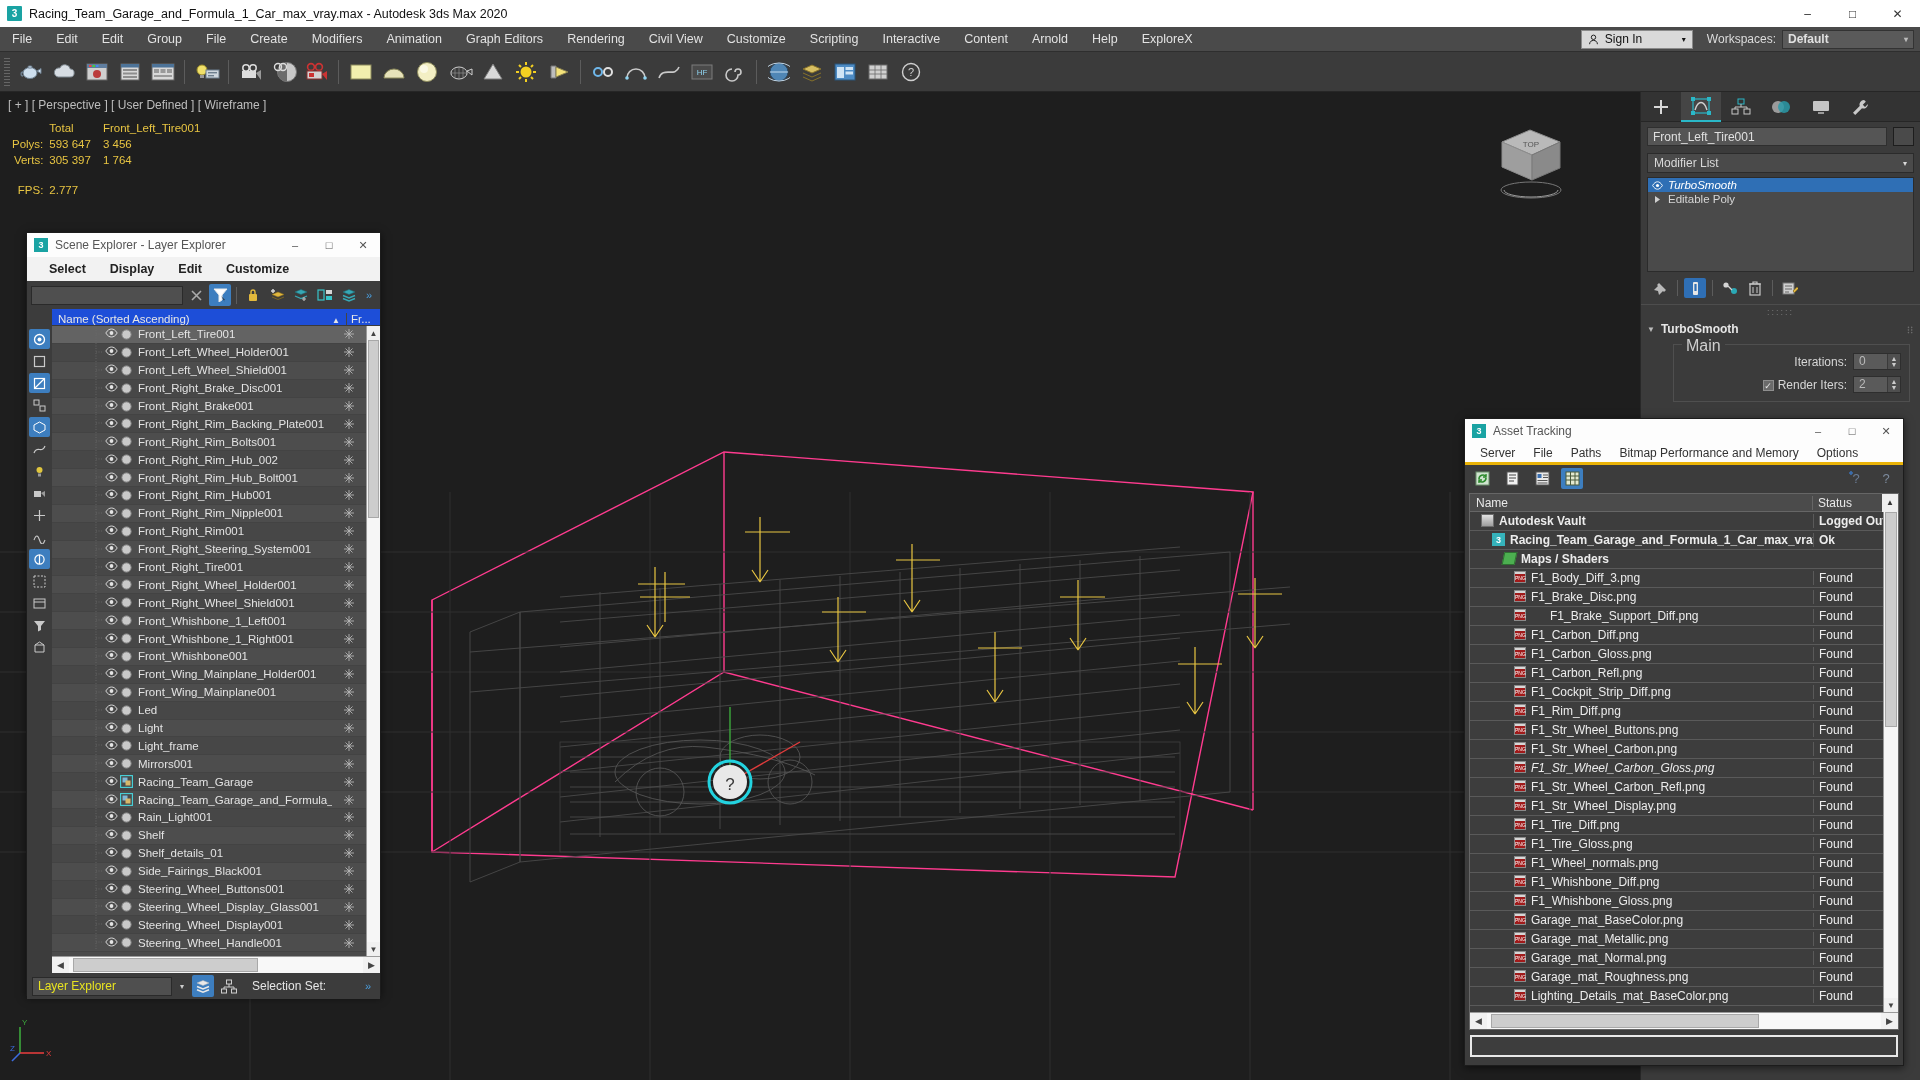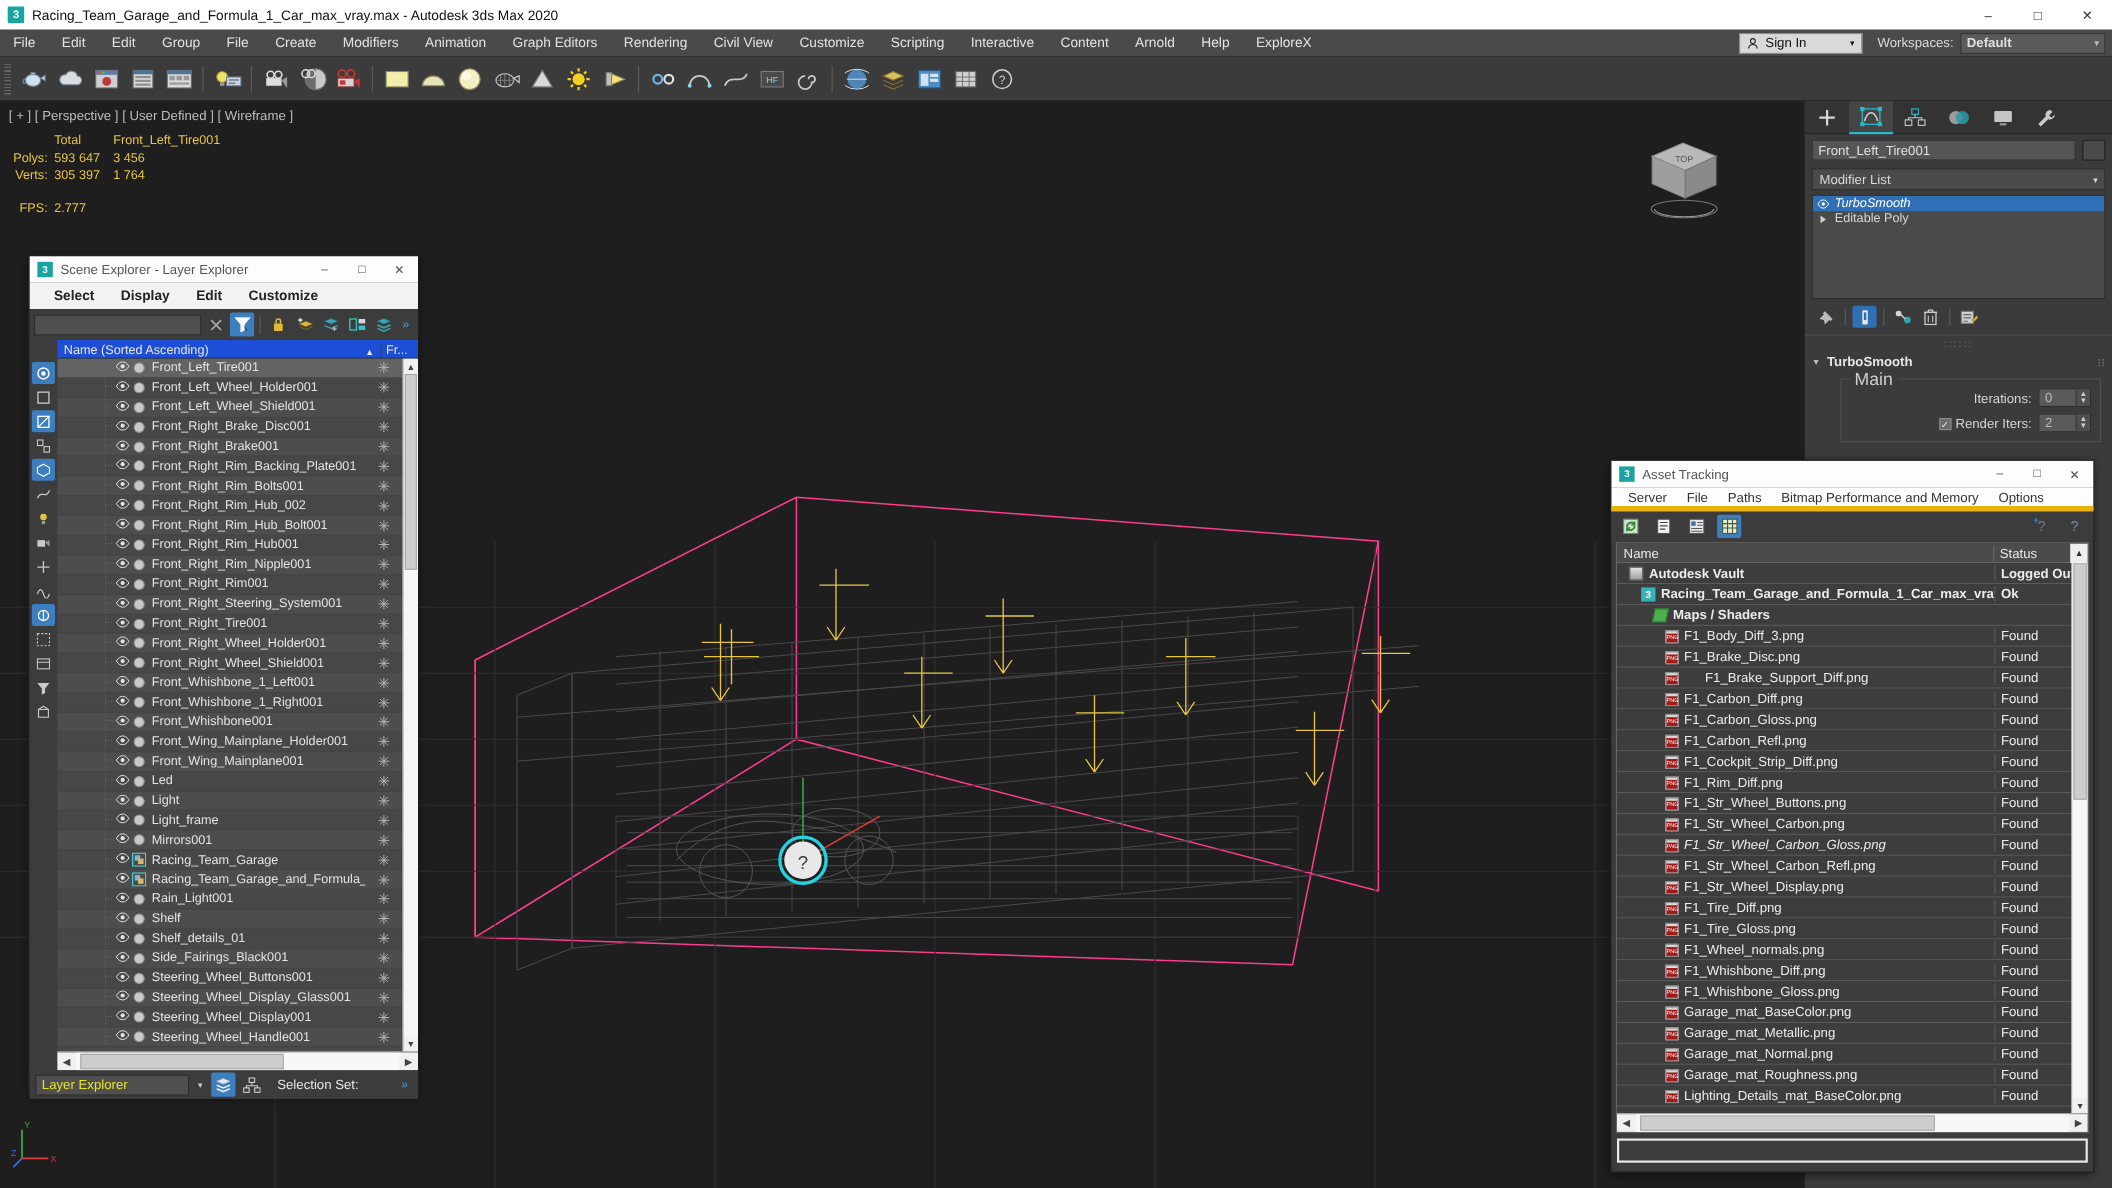--- a/index.html
+++ b/index.html
@@ -140,21 +140,21 @@
               box-shadow:0 2px 8px rgba(0,0,0,.55); }
   .fw-title { height:24px; background:#fdfdfd; display:flex; align-items:center; }
   .fw-title .ico { width:14px; height:14px; margin:0 7px; background:#1aa3a3;
                    color:#fff; font-size:9px; font-weight:bold;
                    display:flex; align-items:center; justify-content:center; }
   .fw-title .t { color:#555; font-size:12px; }
   .fw-btns { margin-left:auto; display:flex; }
   .fw-btn { width:34px; height:24px; display:flex; align-items:center;
             justify-content:center; color:#555; font-size:11px; }
   .fw-menu { height:22px; background:#fdfdfd; display:flex; align-items:center;
-             padding-left:6px; border-bottom:5px solid #eab308; }
+             padding-left:6px; border-bottom:3px solid #eab308; }
   .fw-menu .mi { padding:0 9px; color:#333; font-size:12px; line-height:22px; }
 
   
   #scene-explorer { left:26px; top:232px; width:355px; height:764px; }
   .se-menu { height:24px; background:#f2f2f2; display:flex; align-items:center;
              padding-left:10px; }
   .se-menu .mi { padding:0 12px; color:#222; font-size:12.5px; font-weight:bold; line-height:24px; }
   .se-tools { height:28px; background:#3c3c3c; display:flex; align-items:center;
               padding:0 4px; gap:2px; }
   .se-search { width:152px; height:19px; background:#4f4f4f; border:1px solid #2a2a2a; }
@@ -215,21 +215,21 @@
              height:537px; display:flex; flex-direction:column; overflow:hidden; }
   .at-hdr { height:18px; background:#4b4b4b; display:flex; align-items:center;
             color:#e9e9e9; font-size:12px; border-bottom:1px solid #666; }
   .at-hdr .c1 { flex:1; padding-left:6px; }
   .at-hdr .c2 { width:70px; border-left:1px solid #666; padding-left:5px; }
   .at-hdr .c3 { width:16px; text-align:center; font-size:8px; background:#efefef; color:#333; height:18px; line-height:18px; }
   .at-rowswrap { flex:1; display:flex; overflow:hidden; }
   .at-rows { flex:1; overflow:hidden; }
   .at-row { height:19px; display:flex; align-items:center; font-size:12px;
             color:#ececec; border-bottom:1px solid #5a5a5a; background:#3d3d3d; }
-  .at-row .nm { flex:1; display:flex; align-items:flex-end; gap:5px;
+  .at-row .nm { flex:1; display:flex; align-items:flex-start; gap:5px;
                 white-space:nowrap; overflow:hidden; }
   .at-row .st { width:70px; border-left:1px solid #5a5a5a; padding-left:5px;
                 white-space:nowrap; overflow:hidden; }
   .at-vscroll { width:15px; background:#fff; border-left:1px solid #999;
                 display:flex; flex-direction:column; }
   .at-hscroll { height:17px; background:#f1f1f1; display:flex; align-items:center; border-top:1px solid #9a9a9a; }
   .at-status { margin:5px 5px 0 5px; height:22px; background:#3d3d3d; border:2px solid #e9e9e9; }
 
   .png-ico { width:12px; height:12px; background:#d7d7d7; border:1px solid #8a8a8a;
              position:relative; flex:none; }

